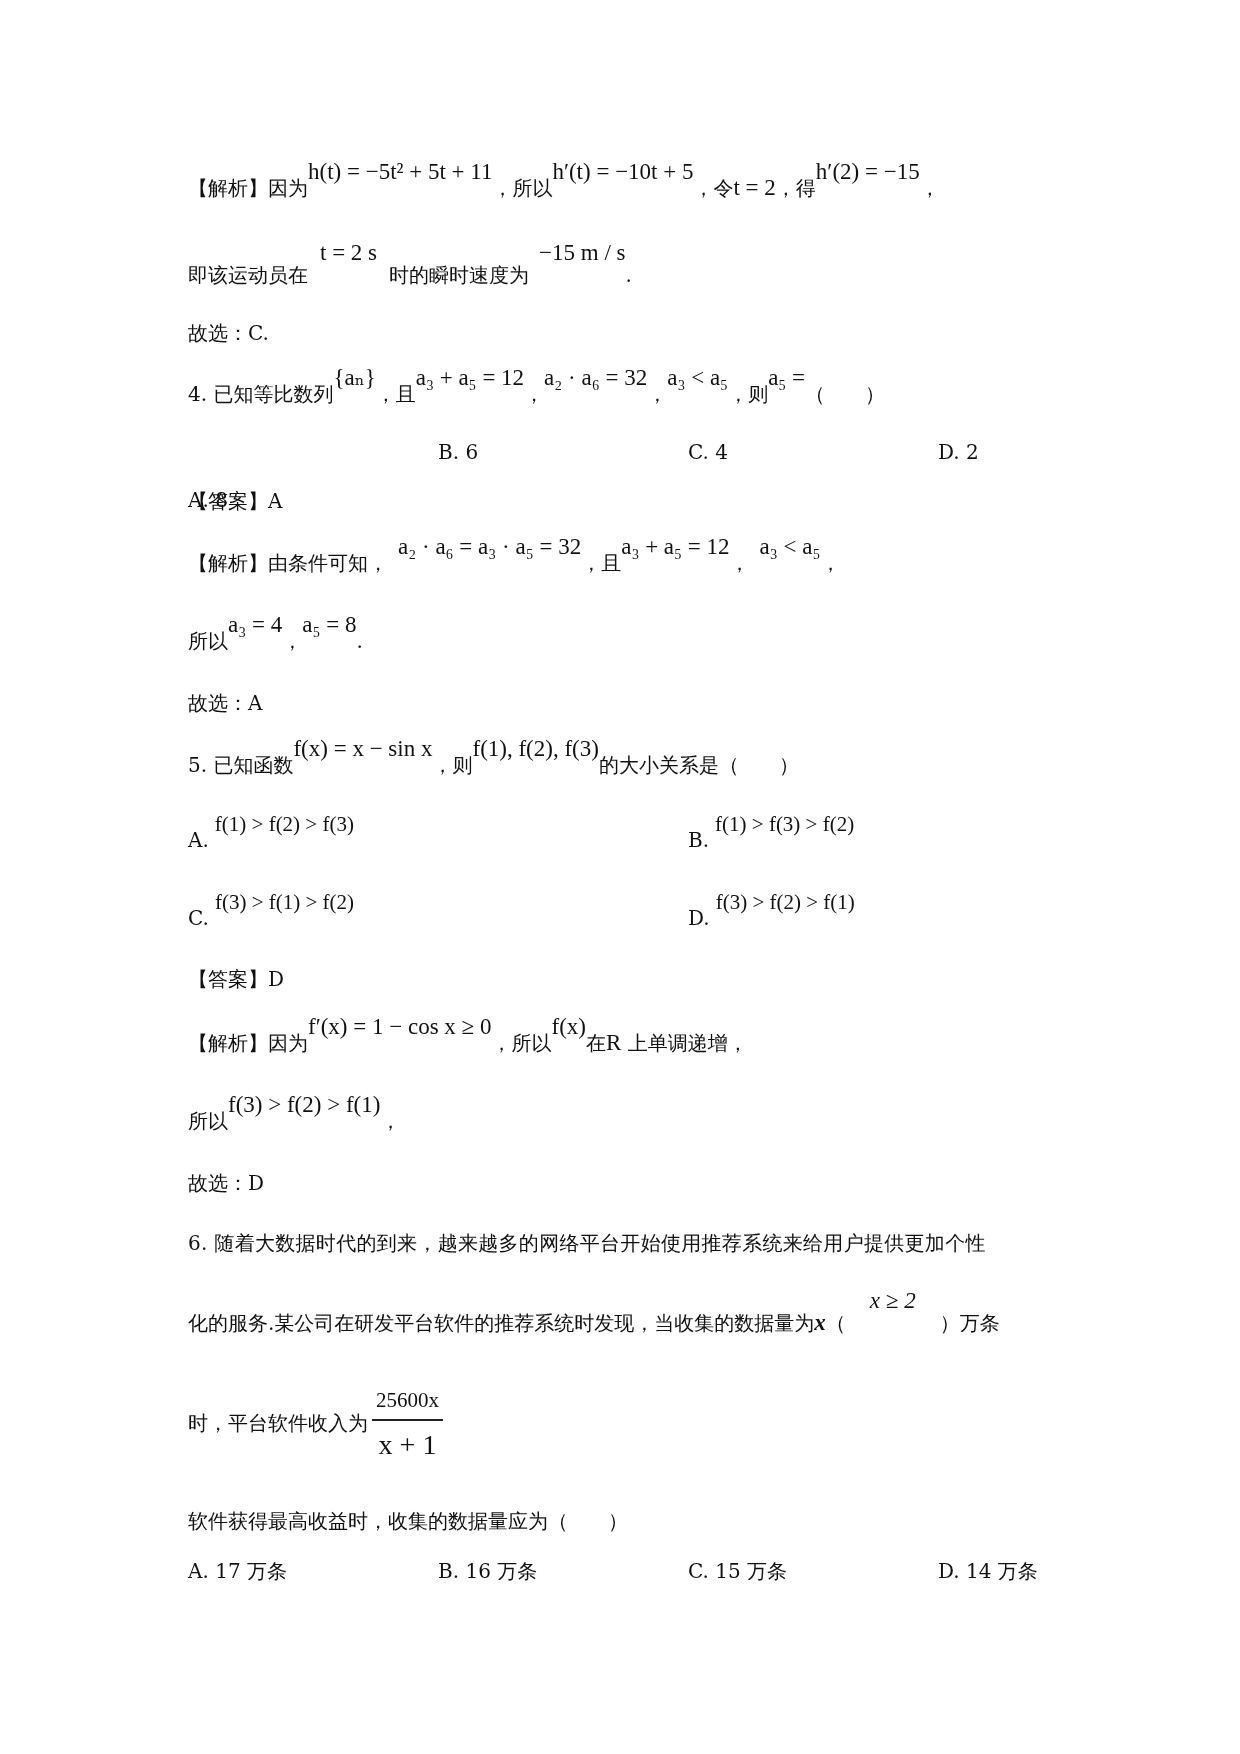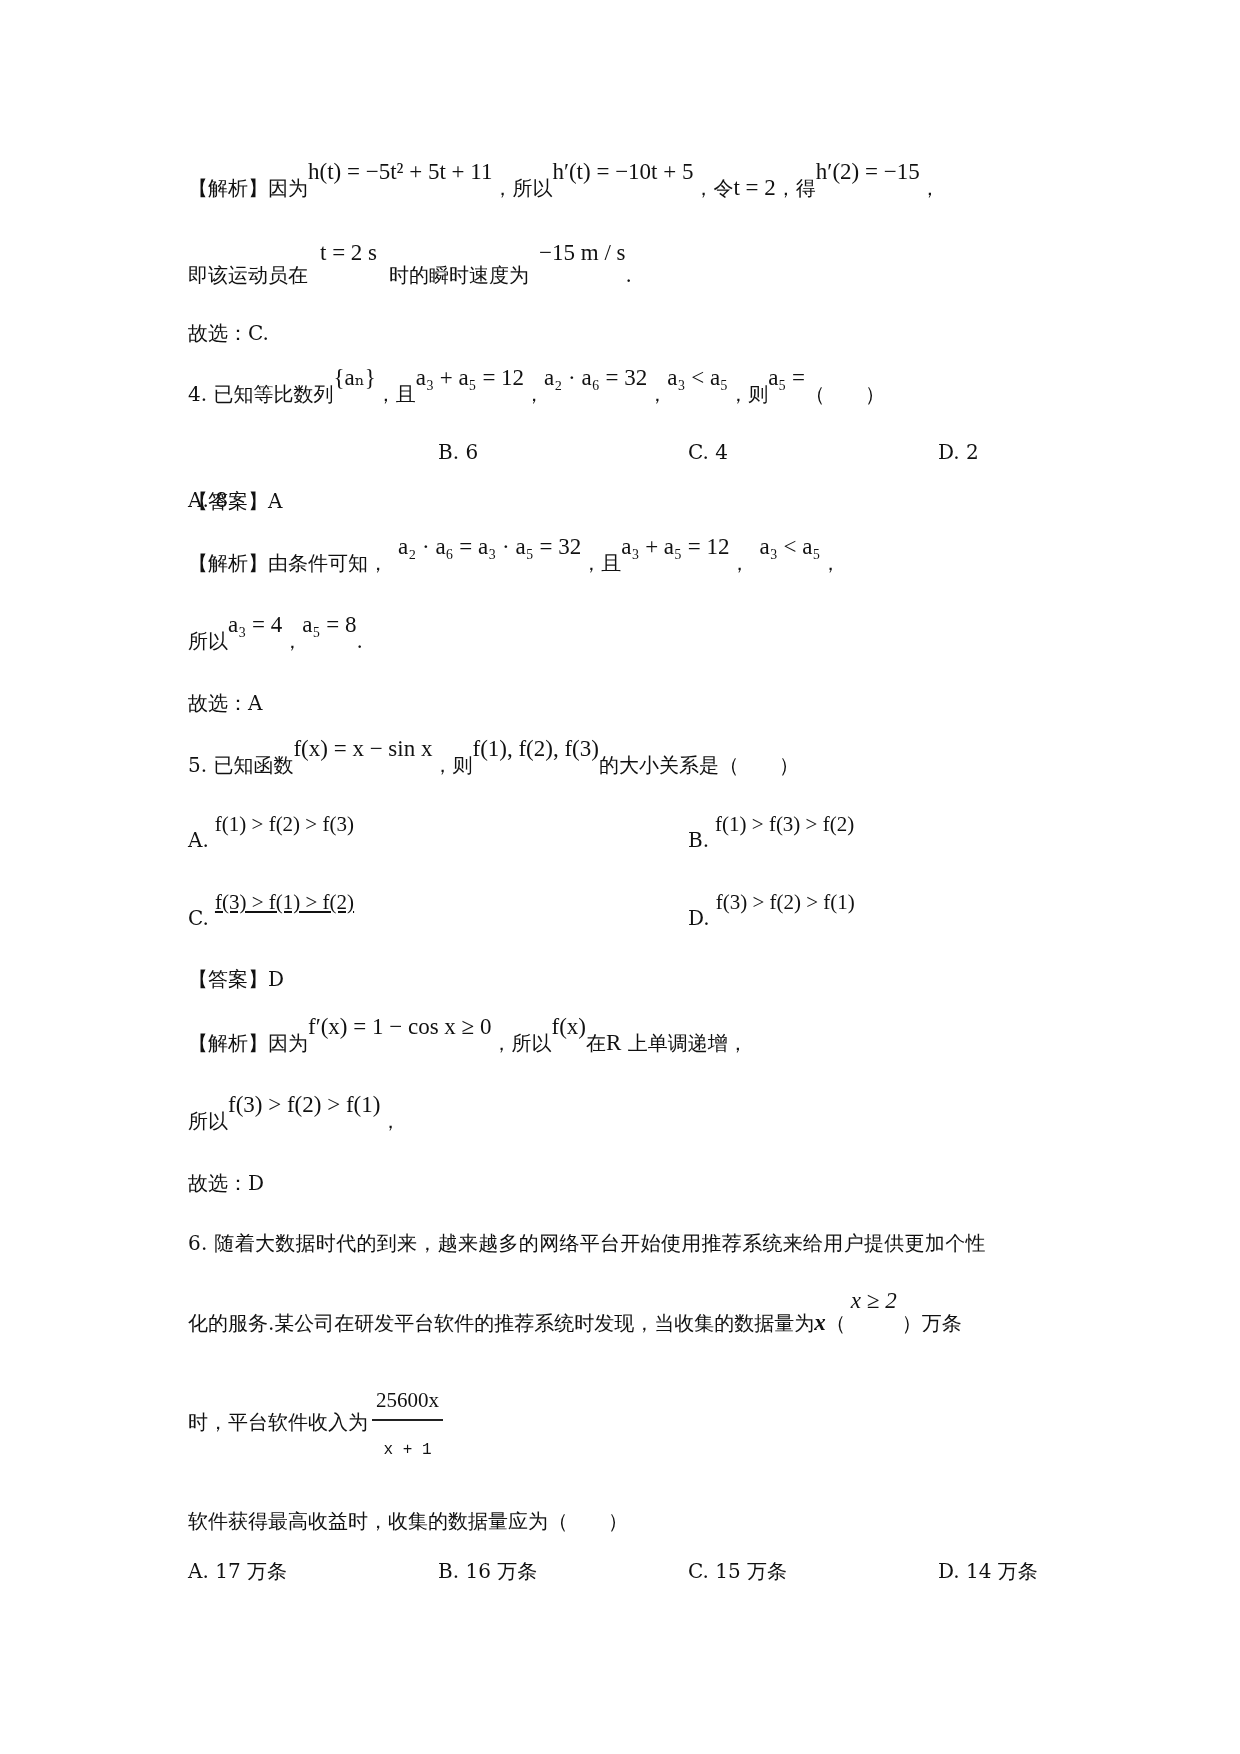--- a/index.html
+++ b/index.html
@@ -9,21 +9,21 @@
       color: #111111;
     }
     .line { position: absolute; left: 188px; font-size: 20px; white-space: nowrap; }
     .math { font-family: "Liberation Serif", "DejaVu Serif", serif; font-size: 23px; position: relative; }
     .math.raise { top: -16px; }
     .math.raise2 { top: -22px; }
     .opt { position: absolute; font-size: 20px; white-space: nowrap; }
     .opt .math { font-size: 21px; }
     .frac { display: inline-block; position: relative; vertical-align: middle; text-align: center; margin: 0 4px; }
     .frac .num { display: block; font-family: "Liberation Serif", serif; font-size: 21px; border-bottom: 2px solid #222; padding: 0 4px 6px; }
-    .frac .den { display: block; font-family: Liberation Mono, monospace; font-size: 16px; padding-top: 20px; }
+    .frac .den { display: block; font-family: Liberation Serif, serif; font-size: 28px; padding-top: 8px; }
   </style>
 </head>
 <body>
 
 <div class="line" style="top:175px;">
   <span>【解析】因为</span><span class="math raise">h(t) = −5t² + 5t + 11</span><span>，所以</span><span class="math raise">h′(t) = −10t + 5</span><span>，令</span><span class="math">t = 2</span><span>，得</span><span class="math raise">h′(2) = −15</span><span>，</span>
 </div>
 <div class="line" style="top:262px;">
   <span>即该运动员在</span><span class="math raise2" style="margin:12px 12px;">t = 2 s</span><span>时的瞬时速度为</span><span class="math raise2" style="margin-left:10px;">−15 m / s</span><span>.</span>
 </div>
@@ -48,37 +48,37 @@
 <div class="line" style="top:752px;">
   <span>5. 已知函数</span><span class="math raise">f(x) = x − sin x</span><span>，则</span><span class="math raise">f(1), f(2), f(3)</span><span>的大小关系是（　　）</span>
 </div>
 <div class="opt" style="left:188px; top:828px;">
   <span>A.</span><span class="math raise" style="margin-left:6px;">f(1) &gt; f(2) &gt; f(3)</span>
 </div>
 <div class="opt" style="left:688px; top:828px;">
   <span>B.</span><span class="math raise" style="margin-left:6px;">f(1) &gt; f(3) &gt; f(2)</span>
 </div>
 <div class="opt" style="left:188px; top:906px;">
-  <span>C.</span><span class="math raise" style="margin-left:6px;text-decoration:underline;">f(3) &gt; f(1) &gt; f(2)</span>
+  <span>C.</span><span class="math raise" style="margin-left:6px;">f(3) &gt; f(1) &gt; f(2)</span>
 </div>
 <div class="opt" style="left:688px; top:906px;">
   <span>D.</span><span class="math raise" style="margin-left:6px;">f(3) &gt; f(2) &gt; f(1)</span>
 </div>
 <div class="line" style="top:966px;">【答案】D</div>
 <div class="line" style="top:1030px;">
   <span>【解析】因为</span><span class="math raise">f′(x) = 1 − cos x ≥ 0</span><span>，所以</span><span class="math raise">f(x)</span><span>在</span><span class="math">R</span><span> 上单调递增，</span>
 </div>
 <div class="line" style="top:1108px;">
   <span>所以</span><span class="math raise">f(3) &gt; f(2) &gt; f(1)</span><span>，</span>
 </div>
 <div class="line" style="top:1170px;">故选：D</div>
 
 <div class="line" style="top:1230px; letter-spacing:0.3px;">6. 随着大数据时代的到来，越来越多的网络平台开始使用推荐系统来给用户提供更加个性</div>
 <div class="line" style="top:1310px;">
-  <span>化的服务.某公司在研发平台软件的推荐系统时发现，当收集的数据量为</span><span class="math" style="font-weight:bold;font-style:italic;">x</span><span>（</span><span class="math raise2" style="font-style:italic;margin:0 5px;">x ≥ 2</span><span>）万条</span>
+  <span>化的服务.某公司在研发平台软件的推荐系统时发现，当收集的数据量为</span><span class="math" style="font-weight:bold;font-style:italic;">x</span><span>（</span><span class="math raise2" style="font-style:italic;margin:0 24px;">x ≥ 2</span><span>）万条</span>
 </div>
 <div class="line" style="top:1388px;">
   <span>时，平台软件收入为</span><span class="frac"><span class="num">25600x</span><span class="den">x + 1</span></span>
 </div>
 <div class="line" style="top:1508px;">软件获得最高收益时，收集的数据量应为（　　）</div>
 <div class="opt" style="left:188px; top:1558px;">A. 17 万条</div>
 <div class="opt" style="left:438px; top:1558px;">B. 16 万条</div>
 <div class="opt" style="left:688px; top:1558px;">C. 15 万条</div>
 <div class="opt" style="left:938px; top:1558px;">D. 14 万条</div>
 

